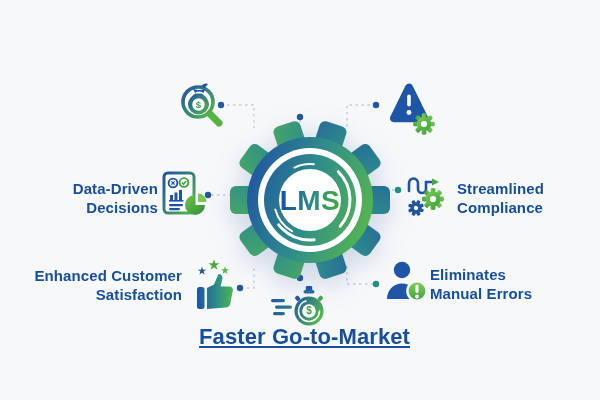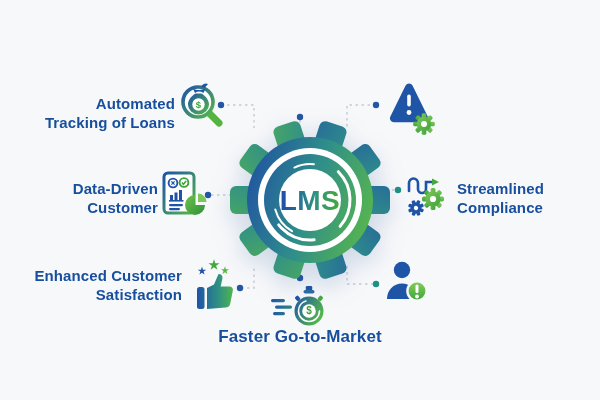--- a/index.html
+++ b/index.html
@@ -7,21 +7,21 @@
     position:relative;width:600px;height:400px;overflow:hidden;
     background:#f7f8fa;font-family:"Liberation Sans",sans-serif;
   }
   .abs{position:absolute;}
   .label{
     position:absolute;font-weight:bold;font-size:15px;line-height:19px;
     color:#174f9e;white-space:pre-line;letter-spacing:.1px;
   }
   .label.r{text-align:right;}
   .label.l{text-align:left;}
-  .label.c{text-align:center;font-size:17px;line-height:20px;}
+  .label.c{text-align:right;font-size:22px;line-height:20px;text-decoration:underline;}
   svg{display:block;}
   #gear-svg{filter:drop-shadow(0 8px 12px rgba(32,80,150,0.20));}
 </style>
 </head>
 <body>
 
 <div id="canvas">
 
   <svg class="abs" style="left:0;top:0" width="600" height="400" viewBox="0 0 600 400">
     <g fill="none" stroke="#c6cbd3" stroke-width="1.4" stroke-dasharray="2.5 3.5">
@@ -68,22 +68,20 @@
     </g>
     <circle cx="82" cy="82" r="63" fill="url(#gradGear)"></circle>
     <circle cx="82" cy="82" r="52" fill="#ffffff"></circle>
     <circle cx="82" cy="82" r="46" fill="url(#gradGear)"></circle>
     <circle cx="82" cy="82" r="40" fill="none" stroke="#ffffff" stroke-width="3" stroke-dasharray="60 30 40 121" stroke-linecap="round" transform="rotate(-45 82 82)"></circle>
     <circle cx="82" cy="82" r="36" fill="none" stroke="#ffffff" stroke-width="2" stroke-dasharray="28 50 20 128" stroke-linecap="round" transform="rotate(120 82 82)"></circle>
     <circle cx="82" cy="82" r="31" fill="#ffffff"></circle>
     <text x="82" y="92" text-anchor="middle" font-size="28" font-weight="bold" font-family="Liberation Sans, sans-serif" fill="url(#gradLms)" letter-spacing="0.5">LMS</text>
   </svg>
 
-  <div class="label r" style="left:28px;top:94px;width:147px">Automated
-Tracking of Loans</div>
   <svg class="abs" style="left:176px;top:78px" width="52" height="56" viewBox="0 0 52 56">
     <defs>
       <linearGradient id="g1" x1="0" y1="0" x2="1" y2="1">
         <stop offset="0" stop-color="#1e53a8"></stop>
           <stop offset="1" stop-color="#54b948"></stop>
       </linearGradient>
     </defs>
     <path d="M33.5 35.5 L43 45" stroke="#54b43f" stroke-width="7" stroke-linecap="round"></path>
     <circle cx="22" cy="24" r="15" fill="#ffffff" stroke="url(#g1)" stroke-width="3.6"></circle>
     <path d="M25 8.5 c2-3.2 5-3.6 7-2.6 l-3.5 4.2 z" fill="#1e53a8"></path>
@@ -107,21 +105,21 @@
       <rect x="-2.3" y="-10.8" width="4.6" height="21.6" rx="1.5" fill="url(#g2)"></rect>
       <rect x="-2.3" y="-10.8" width="4.6" height="21.6" rx="1.5" fill="url(#g2)" transform="rotate(45)"></rect>
       <rect x="-2.3" y="-10.8" width="4.6" height="21.6" rx="1.5" fill="url(#g2)" transform="rotate(90)"></rect>
       <rect x="-2.3" y="-10.8" width="4.6" height="21.6" rx="1.5" fill="url(#g2)" transform="rotate(135)"></rect>
       <circle r="7.2" fill="url(#g2)"></circle>
       <circle r="3" fill="#ffffff"></circle>
     </g>
   </svg>
 
   <div class="label r" style="left:18px;top:179px;width:140px">Data-Driven
-Customer</div>
+Decisions</div>
   <svg class="abs" style="left:159px;top:169px" width="48" height="52" viewBox="0 0 48 52">
     <defs>
       <linearGradient id="g3" x1="0" y1="0" x2="1" y2="1">
         <stop offset="0" stop-color="#1e53a8"></stop>
           <stop offset="1" stop-color="#54b948"></stop>
       </linearGradient>
       <linearGradient id="g3p" x1="0" y1="0" x2="1" y2="1">
         <stop offset="0" stop-color="#6cc24a"></stop>
           <stop offset="1" stop-color="#2e9039"></stop>
       </linearGradient>
@@ -182,20 +180,22 @@
         <stop offset="1" stop-color="#54b948"></stop>
       </linearGradient>
     </defs>
     <polygon points="0,-1 0.2245,-0.309 0.951,-0.309 0.3633,0.118 0.5878,0.809 0,0.4 -0.5878,0.809 -0.3633,0.118 -0.951,-0.309 -0.2245,-0.309" transform="translate(9,13) scale(4.4)" fill="#1e53a8"></polygon>
     <polygon points="0,-1 0.2245,-0.309 0.951,-0.309 0.3633,0.118 0.5878,0.809 0,0.4 -0.5878,0.809 -0.3633,0.118 -0.951,-0.309 -0.2245,-0.309" transform="translate(21,7) scale(5.8)" fill="#45a83e"></polygon>
     <polygon points="0,-1 0.2245,-0.309 0.951,-0.309 0.3633,0.118 0.5878,0.809 0,0.4 -0.5878,0.809 -0.3633,0.118 -0.951,-0.309 -0.2245,-0.309" transform="translate(32,12.5) scale(4.2)" fill="#54b948"></polygon>
     <rect x="4" y="29" width="7.5" height="22" rx="2.5" fill="url(#g5)"></rect>
     <path d="M14 51 V30 l7-3.5 4.5-10.5 a4 4 0 0 1 4 4 L27.7 28.5 h8.8 a3.4 3.4 0 0 1 3.3 4.2 l-2.6 13 a4.8 4.8 0 0 1 -4.7 3.8 z" fill="url(#g5)"></path>
   </svg>
 
+  <div class="label l" style="left:430px;top:265px;width:150px">Eliminates
+Manual Errors</div>
   <svg class="abs" style="left:384px;top:257px" width="46" height="54" viewBox="0 0 46 54">
     <defs>
       <linearGradient id="g6" x1="0" y1="0" x2="0" y2="1">
         <stop offset="0" stop-color="#86cf5a"></stop>
           <stop offset="1" stop-color="#3ba33a"></stop>
       </linearGradient>
     </defs>
     <circle cx="18" cy="13" r="8.2" fill="#1f55a6"></circle>
     <path d="M3 42 c0 -9 6.5 -15.5 15 -15.5 s15 6.5 15 15.5 z" fill="#1f55a6"></path>
     <circle cx="33" cy="34" r="9.6" fill="url(#g6)" stroke="#f7f8fa" stroke-width="2.4"></circle>

